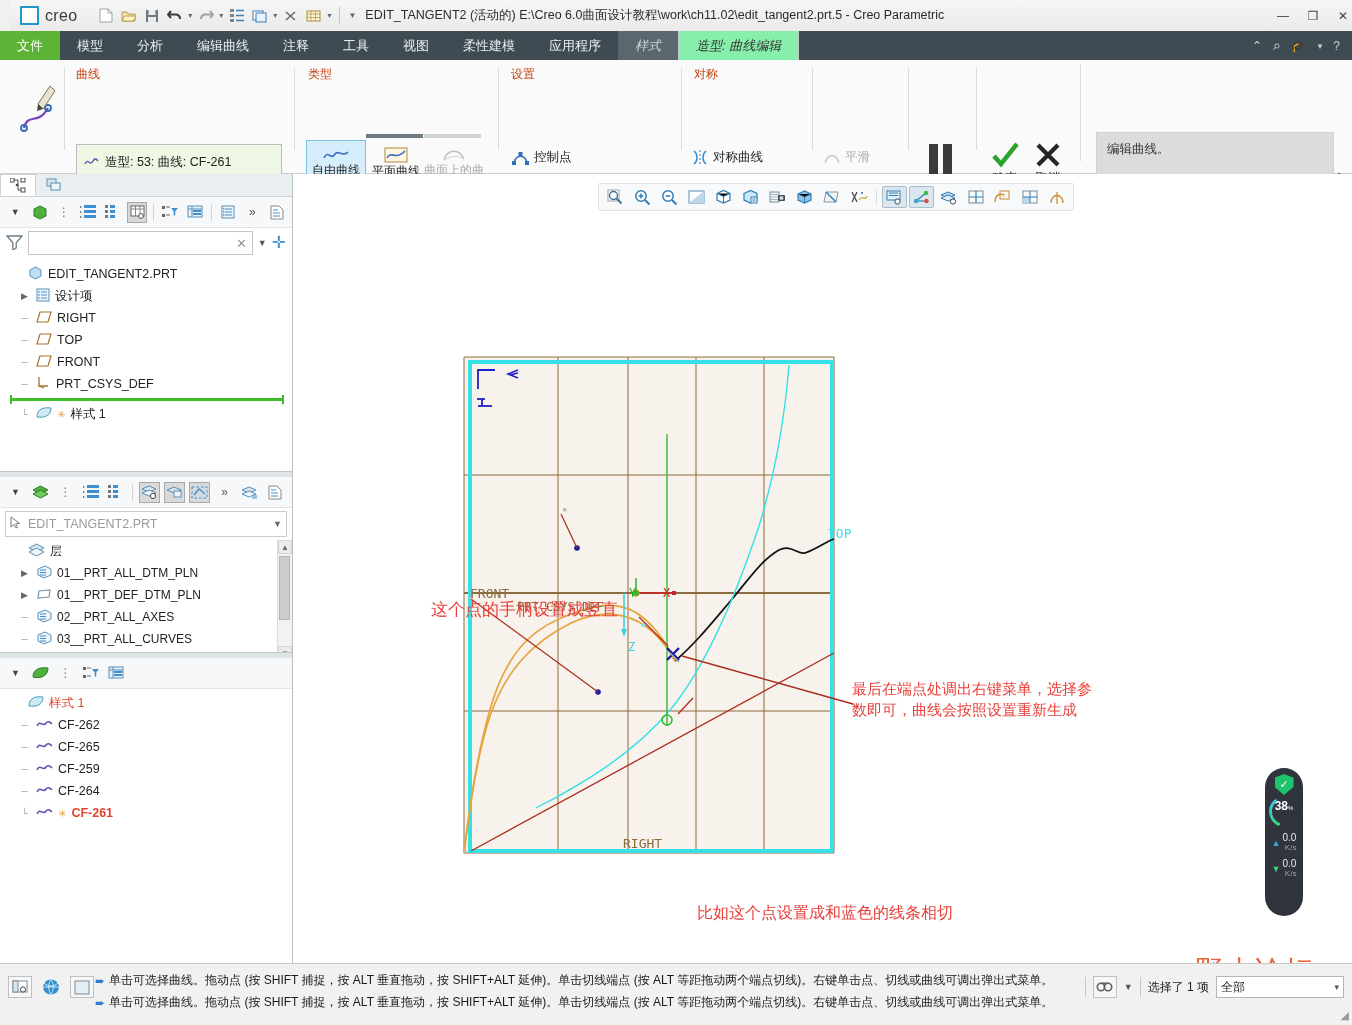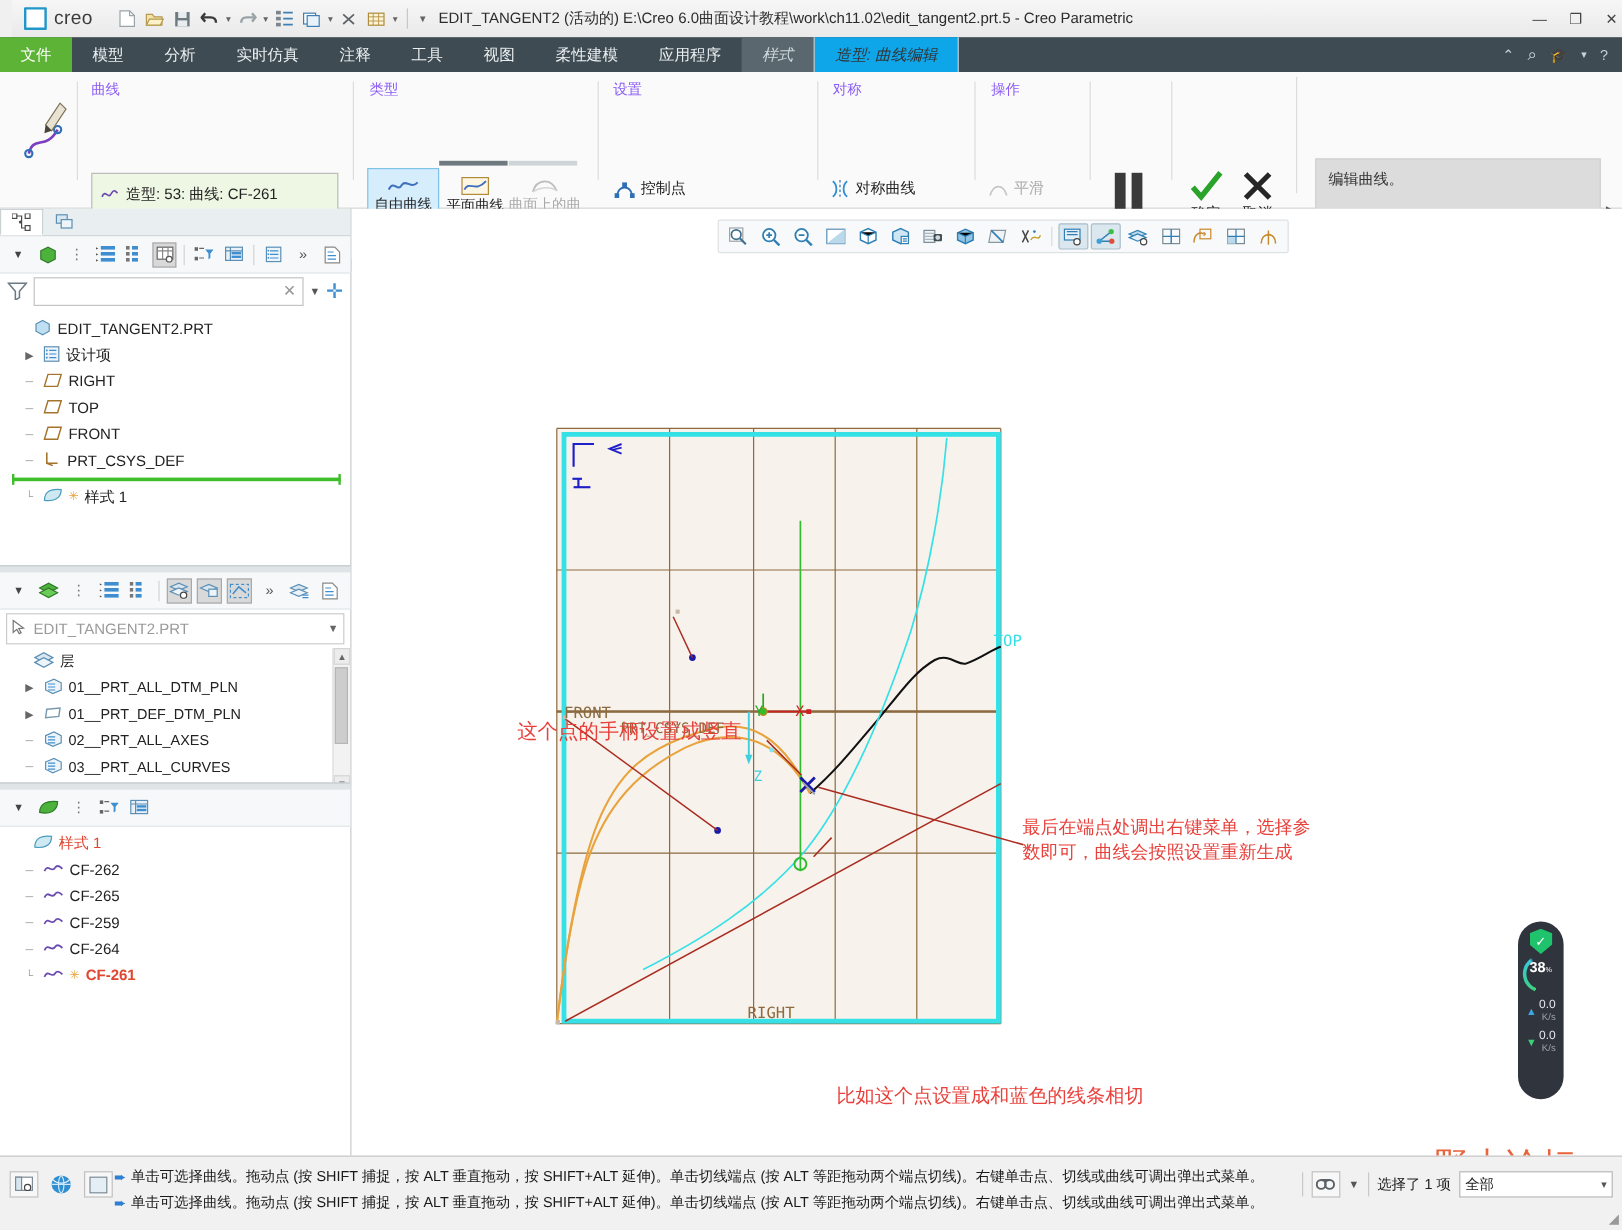--- a/index.html
+++ b/index.html
@@ -29,30 +29,30 @@
   .wbtn{width:30px;height:26px;display:flex;align-items:center;justify-content:center;
     color:#444;font-size:12px;}
 
   
   .ribbon-tabs{position:absolute;left:0;top:31px;width:1352px;height:29px;
     background:#3f4b52;display:flex;align-items:stretch;}
   .rtab{padding:0 17px;display:flex;align-items:center;font-size:13px;color:#e9eef0;
     white-space:nowrap;}
   .rtab.file{background:#5cb335;color:#fff;font-weight:normal;}
   .rtab.active-grey{background:#5b676e;color:#cfd8dc;font-style:italic;}
-  .rtab.active-white{background:#0ea5e9;color:#333;font-style:italic;
+  .rtab.active-white{background:#86efac;color:#333;font-style:italic;
     border-left:1px solid #c8c8c8;border-right:1px solid #c8c8c8;}
   .rtab-right{margin-left:auto;display:flex;align-items:center;gap:11px;
     padding-right:12px;color:#c9d2d6;font-size:12px;}
 
   
   .ribbon{position:absolute;left:0;top:60px;width:1352px;height:113px;background:#fafafa;
     border-bottom:1px solid #cfcfcf;}
   .rgroup{position:absolute;top:0;height:113px;}
-  .rgroup-title{font-size:12px;color:#8b5cf6;padding:6px 0 0 8px;}
+  .rgroup-title{font-size:12px;color:#c2410c;padding:6px 0 0 8px;}
   .vsep{position:absolute;top:8px;width:1px;height:82px;background:#dcdcdc;}
 
   .bigicon{position:absolute;left:14px;top:22px;width:44px;height:60px;}
   .curve-field{position:absolute;left:76px;top:84px;width:206px;height:36px;
     background:#eef6e4;border:1px solid #bcbcbc;display:flex;align-items:center;
     gap:6px;padding:0 7px;box-sizing:border-box;font-size:12.5px;color:#222;}
 
   .type-btn{position:absolute;top:80px;width:60px;height:62px;box-sizing:border-box;
     display:flex;flex-direction:column;align-items:center;justify-content:flex-start;
     padding-top:6px;font-size:12px;line-height:14px;text-align:center;color:#222;}
@@ -257,21 +257,21 @@
       <div class="wbtn">—</div>
       <div class="wbtn">❐</div>
       <div class="wbtn">✕</div>
     </div>
   </div>
 
   <div class="ribbon-tabs">
     <div class="rtab file">文件</div>
     <div class="rtab">模型</div>
     <div class="rtab">分析</div>
-    <div class="rtab">实时仿真</div>
+    <div class="rtab">编辑曲线</div>
     <div class="rtab">注释</div>
     <div class="rtab">工具</div>
     <div class="rtab">视图</div>
     <div class="rtab">柔性建模</div>
     <div class="rtab">应用程序</div>
     <div class="rtab active-grey">样式</div>
     <div class="rtab active-white">造型: 曲线编辑</div>
     <div class="rtab-right">
       <span>⌃</span>
       <span style="font-size:14px">⌕</span>
@@ -372,23 +372,20 @@
           <path d="M8 0v15" stroke="#2f6fb5" stroke-width="1" stroke-dasharray="2,2"></path>
         </svg>
       <span>对称曲线</span>
     </div>
     <div class="setrow dis" style="left:692px;top:117px">
       <span>平面:</span>
       <span class="plane-input" title=""></span>
     </div>
 
     <div class="vsep" style="left:812px"></div>
-    <div class="rgroup" style="left:818px;width:96px">
-      <div class="rgroup-title">操作</div>
-    </div>
     <div class="setrow dis" style="left:824px;top:89px">
       <svg width="16" height="12" viewBox="0 0 16 12" style="opacity:.45">
           <path d="M1 11 C4 1 12 1 15 11" fill="none" stroke="#888" stroke-width="1.4"></path>
         </svg>
       <span>平滑</span>
     </div>
     <div class="setrow dis" style="left:824px;top:117px">
       <svg width="16" height="12" viewBox="0 0 16 12" style="opacity:.45">
           <path d="M1 9 C4 2 6 10 9 5 C11 2 13 6 15 4" fill="none" stroke="#888" stroke-width="1.3"></path>
         </svg>

